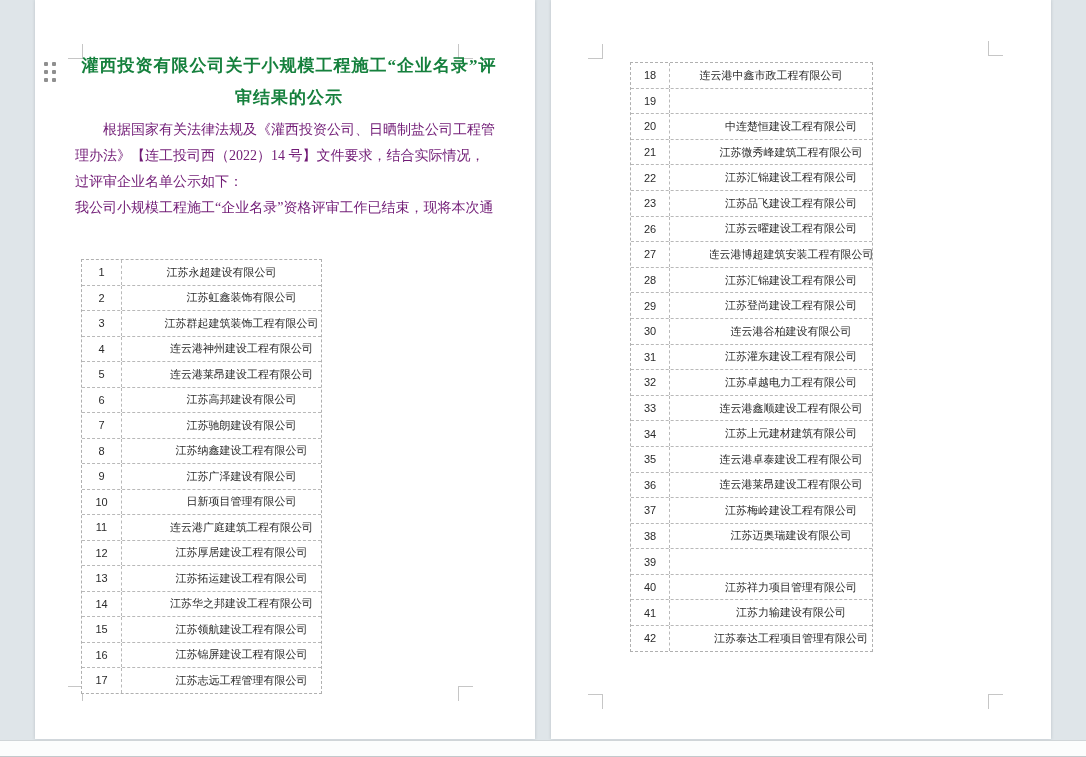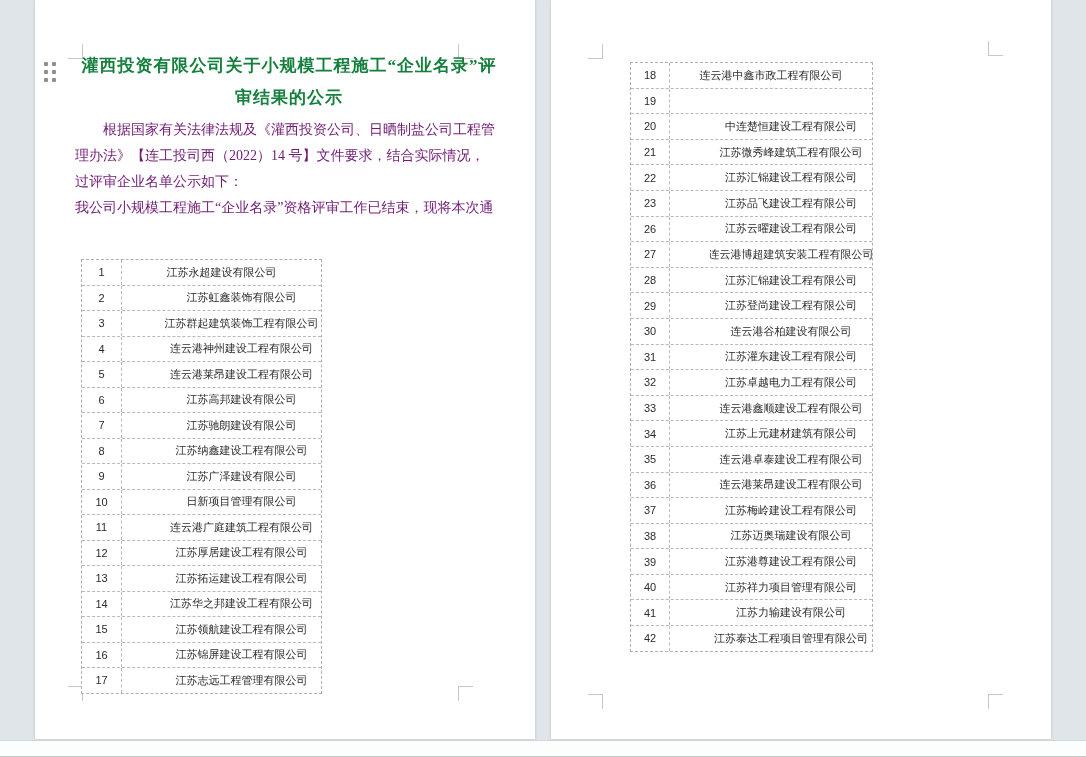--- a/index.html
+++ b/index.html
@@ -239,21 +239,20 @@
       <div class="trow">
         <div class="cell num">37</div>
         <div class="cell name">江苏梅岭建设工程有限公司</div>
       </div>
       <div class="trow">
         <div class="cell num">38</div>
         <div class="cell name">江苏迈奥瑞建设有限公司</div>
       </div>
       <div class="trow">
         <div class="cell num">39</div>
-        <div class="cell name">江苏港尊建设工程有限公司</div>
       </div>
       <div class="trow">
         <div class="cell num">40</div>
         <div class="cell name">江苏祥力项目管理有限公司</div>
       </div>
       <div class="trow">
         <div class="cell num">41</div>
         <div class="cell name">江苏力输建设有限公司</div>
       </div>
       <div class="trow">

